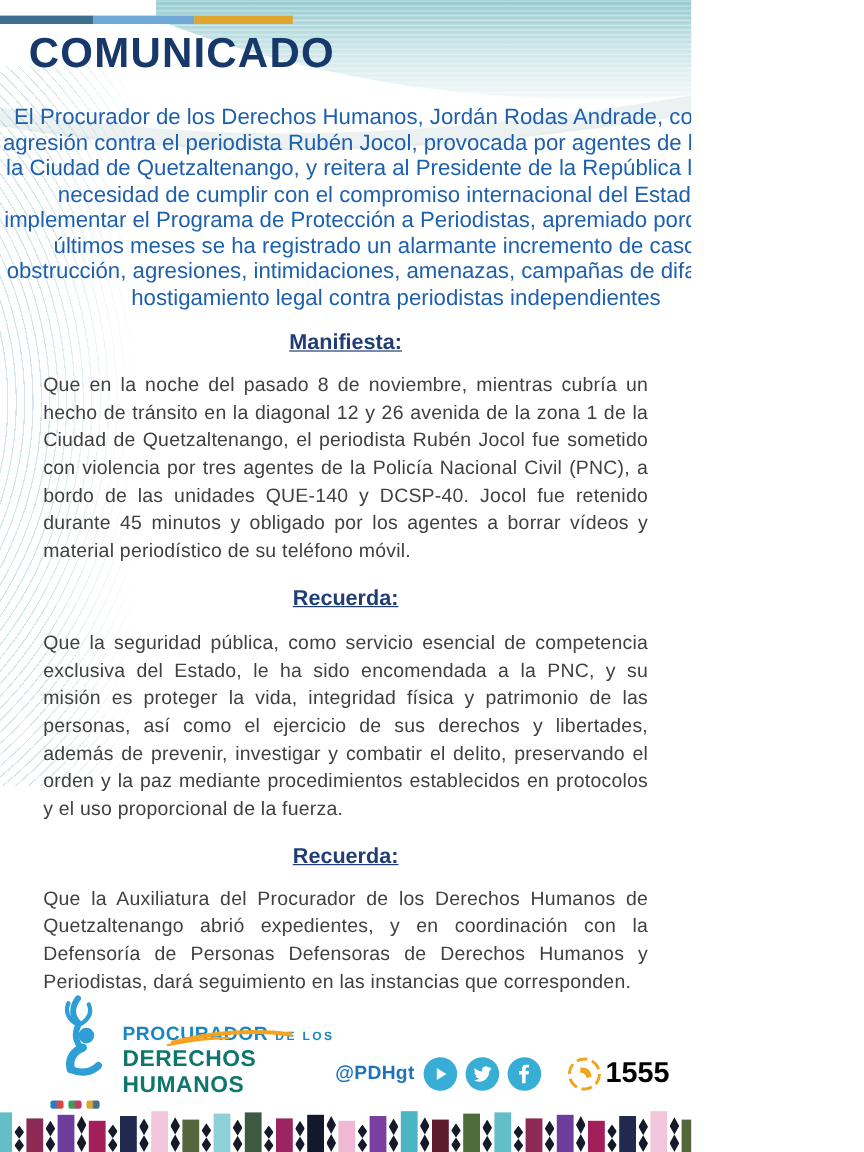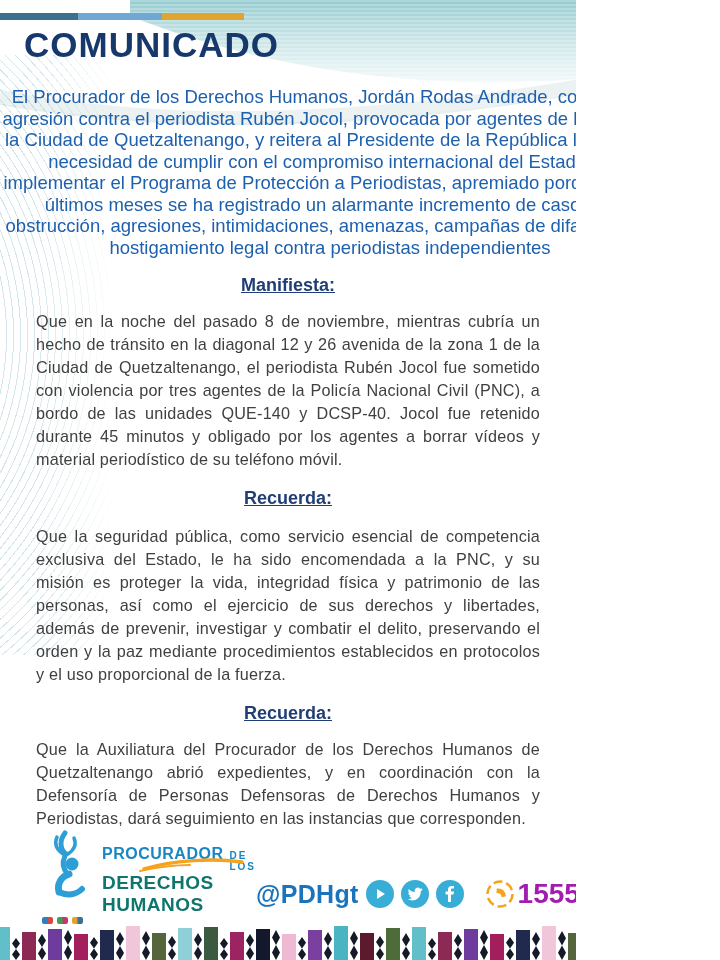--- a/index.html
+++ b/index.html
@@ -65,27 +65,27 @@
   .logo-line1 .big{font-size:16px;font-weight:700;letter-spacing:.5px;}
   .logo-line1 .small{font-size:10px;font-weight:700;letter-spacing:2px;margin-top:34px;}
   .logo-line2{position:relative;font-size:19px;font-weight:700;letter-spacing:.5px;color:#0f766e;}
   .logo-swoosh{position:absolute;top:-14px;left:36px;}
   .emblems{display:flex;gap:4px;margin:2px 0 0 8px;}
   .emblem{width:11px;height:7px;border-radius:2px;}
   .emblem.e1{background:linear-gradient(90deg,#2d7dc4 40%,#d8493f 60%);}
   .emblem.e2{background:linear-gradient(90deg,#3f9e57 40%,#c03a6b 60%);}
   .emblem.e3{background:linear-gradient(90deg,#e0a52e 40%,#3d6f8e 60%);}
   .social{display:flex;align-items:center;gap:7px;margin-bottom:14px;}
-  .handle{font-size:25px;font-weight:700;color:#1b74bb;letter-spacing:.3px;}
+  .handle{font-size:16px;font-weight:700;color:#1b74bb;letter-spacing:.3px;}
   .icon-circle{
     width:28px;height:28px;border-radius:50%;
     background:#38add6;display:flex;align-items:center;justify-content:center;
   }
   .phone-group{display:flex;align-items:center;gap:3px;margin-left:14px;}
-  .phone-num{font-size:28px;font-weight:700;color:#a21caf;}
+  .phone-num{font-size:24px;font-weight:700;color:#000000;}
   
   .strip{
     position:absolute;left:-4px;right:-4px;bottom:0;height:36px;
     display:flex;align-items:flex-end;gap:2px;overflow:hidden;
   }
   .t-bar{flex:0 0 14px;}
   .t-motif{
     flex:0 0 8px;background:#151a28;
     clip-path:polygon(50% 0,100% 25%,50% 50%,100% 75%,50% 100%,0 75%,50% 50%,0 25%);
   }

